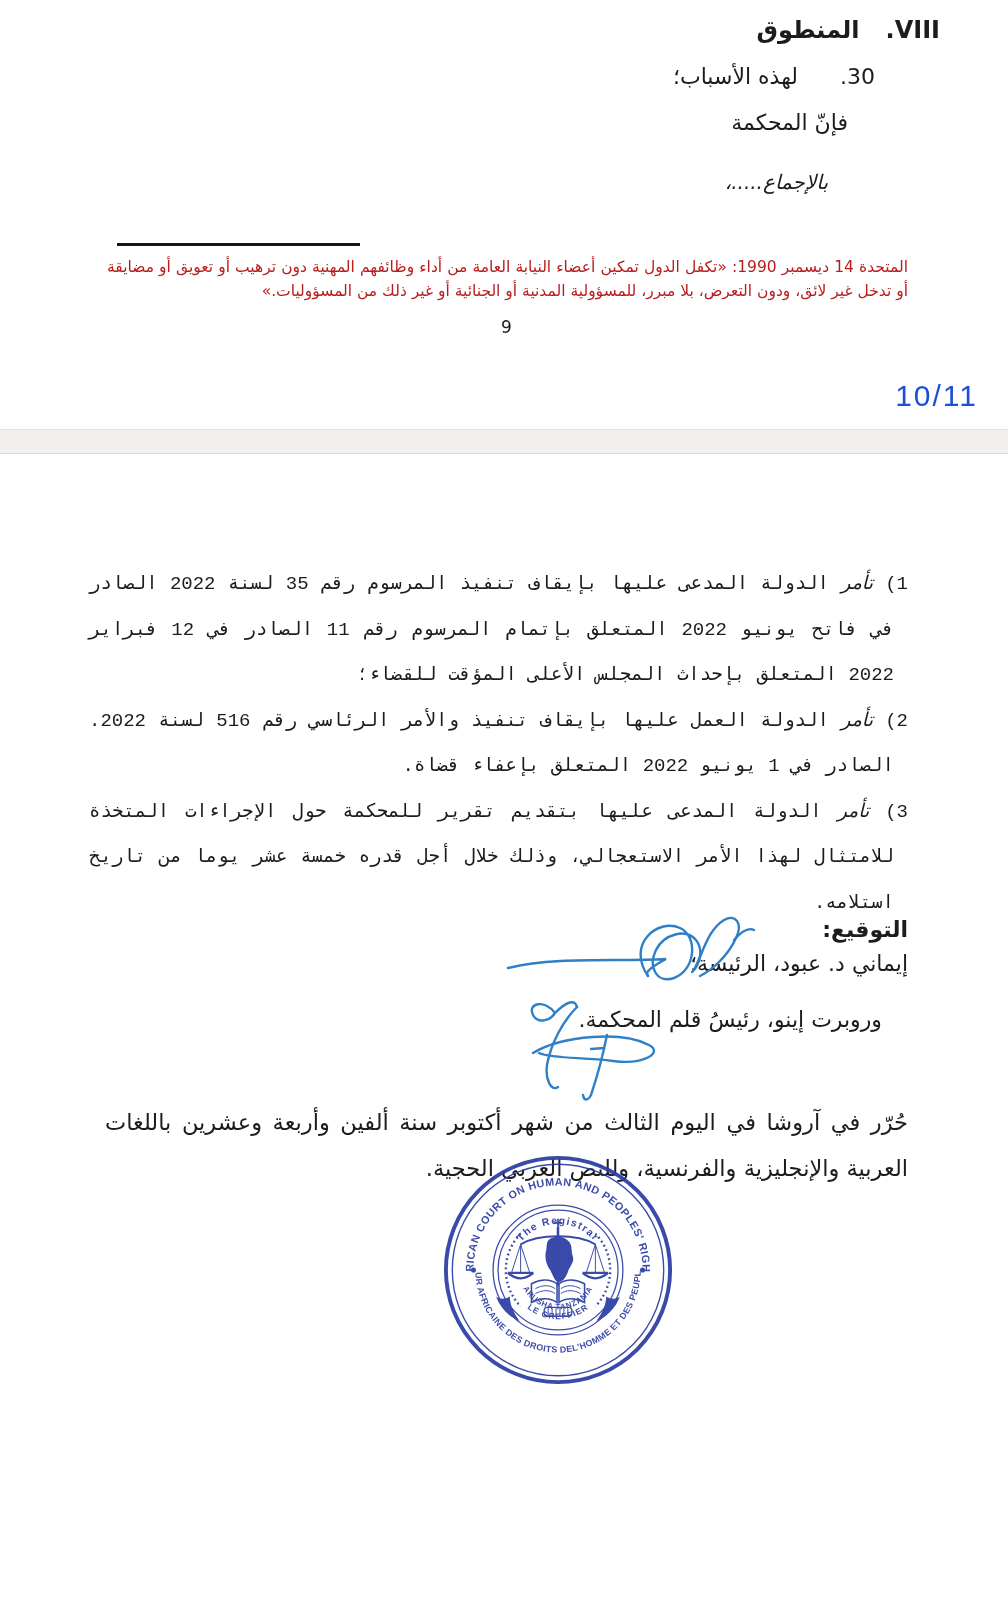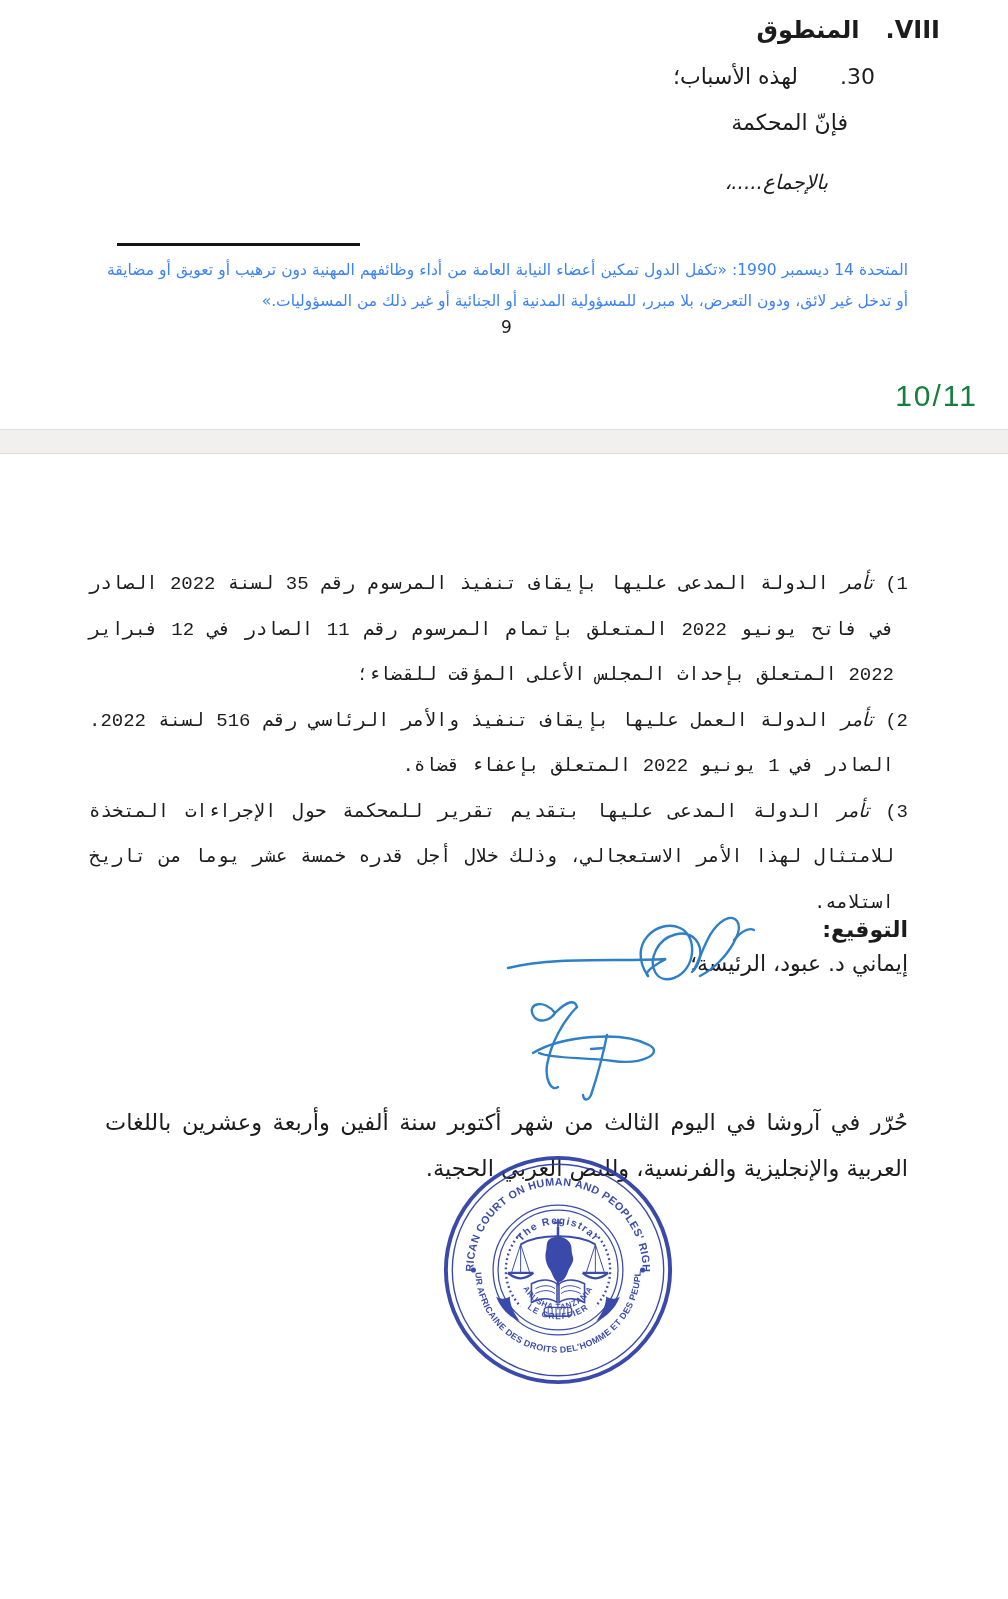--- a/index.html
+++ b/index.html
@@ -9,24 +9,24 @@
   }
   .abs{position:absolute;}
   
   .sec-heading{top:16px;right:68px;font-size:24px;font-weight:bold;direction:rtl;white-space:nowrap;}
   .sec-heading .num{margin-left:26px;font-weight:bold;}
   .para39{top:64px;right:133px;font-size:22px;direction:rtl;white-space:nowrap;}
   .para39 .num{margin-left:42px;}
   .court-line{top:110px;right:160px;font-size:22px;direction:rtl;white-space:nowrap;margin-left:17px;}
   .unanimous{top:154px;right:180px;font-size:20px;direction:rtl;white-space:nowrap;font-style:italic;margin-top:16px;}
   .fn-rule{top:243px;left:117px;width:243px;height:3px;background:#161616;}
-  .footnote{top:255px;left:107px;right:100px;direction:rtl;text-align:justify;font-size:15.5px;line-height:31px;color:#3b82f6;}
+  .footnote{top:255px;left:107px;right:100px;direction:rtl;text-align:justify;font-size:15.5px;line-height:24px;color:#b91c1c;}
   .page-nine{top:317px;left:105px;right:100px;text-align:center;font-size:17px;color:#1c1c1c;}
   
-  .page-indicator{top:379px;right:30px;font-family:"Liberation Sans",sans-serif;font-size:30px;color:#15803d;letter-spacing:2px;}
+  .page-indicator{top:379px;right:30px;font-family:"Liberation Sans",sans-serif;font-size:30px;color:#1d4ed8;letter-spacing:2px;}
   .page-gap-bar{top:429px;left:0;width:1008px;height:23px;background:#f1f0ee;border-top:1px solid #e2e1df;border-bottom:1px solid #dcdbd9;}
   
   .order-items{top:562px;left:89px;right:100px;direction:rtl;text-align:justify;font-size:19px;line-height:45.5px;font-family:Liberation Mono, monospace;}
   .order-items p{margin:0;padding-right:14px;text-indent:-14px;}
   .sig-heading{top:917px;right:100px;font-size:22px;font-weight:bold;direction:rtl;white-space:nowrap;margin-left:38px;}
   .signatory-1{top:951px;right:100px;font-size:22px;direction:rtl;white-space:nowrap;}
   .signatory-2{top:1007px;right:126px;font-size:22px;direction:rtl;white-space:nowrap;}
   .closing{top:1076px;left:105px;right:100px;direction:rtl;text-align:justify;font-size:22.5px;line-height:46px;}
   .sig-svg{pointer-events:none;}
   .sig1{left:498px;top:906px;}
@@ -72,20 +72,21 @@
 
   <svg class="abs sig-svg sig1" width="285" height="100" viewBox="0 0 285 100">
     <g fill="none" stroke="#2e7fc8" stroke-width="2.4" stroke-linecap="round">
       <path d="M10,62 C60,50 120,56 168,53 C155,60 146,66 150,70"></path>
       <path d="M150,70 C128,38 160,12 182,22 C200,30 198,64 176,72 C158,78 150,60 158,44 C166,28 188,22 198,34 C206,44 202,58 194,66"></path>
       <path d="M196,64 C206,44 210,24 226,14 C238,7 245,18 238,32 C230,50 214,64 202,70"></path>
       <path d="M236,34 C243,26 250,21 256,24"></path>
     </g>
   </svg>
 
+  <div class="abs signatory-2">وروبرت إينو، رئيسُ قلم المحكمة.</div>
 
   <svg class="abs sig-svg sig2" width="170" height="115" viewBox="0 0 170 115">
     <g fill="none" stroke="#2e80c8" stroke-width="2.4" stroke-linecap="round">
       <path d="M52,22 C42,8 24,12 30,24 C35,33 47,30 52,22 C64,10 72,8 74,16"></path>
       <path d="M74,16 C60,30 48,52 44,74 C42,88 48,101 55,96"></path>
       <path d="M30,62 C60,44 120,40 146,54 C161,62 140,74 110,70 C80,66 50,68 36,62"></path>
       <path d="M88,58 L101,57"></path>
       <path d="M104,44 C100,64 94,86 88,104 C85,110 81,110 80,104"></path>
     </g>
   </svg>

